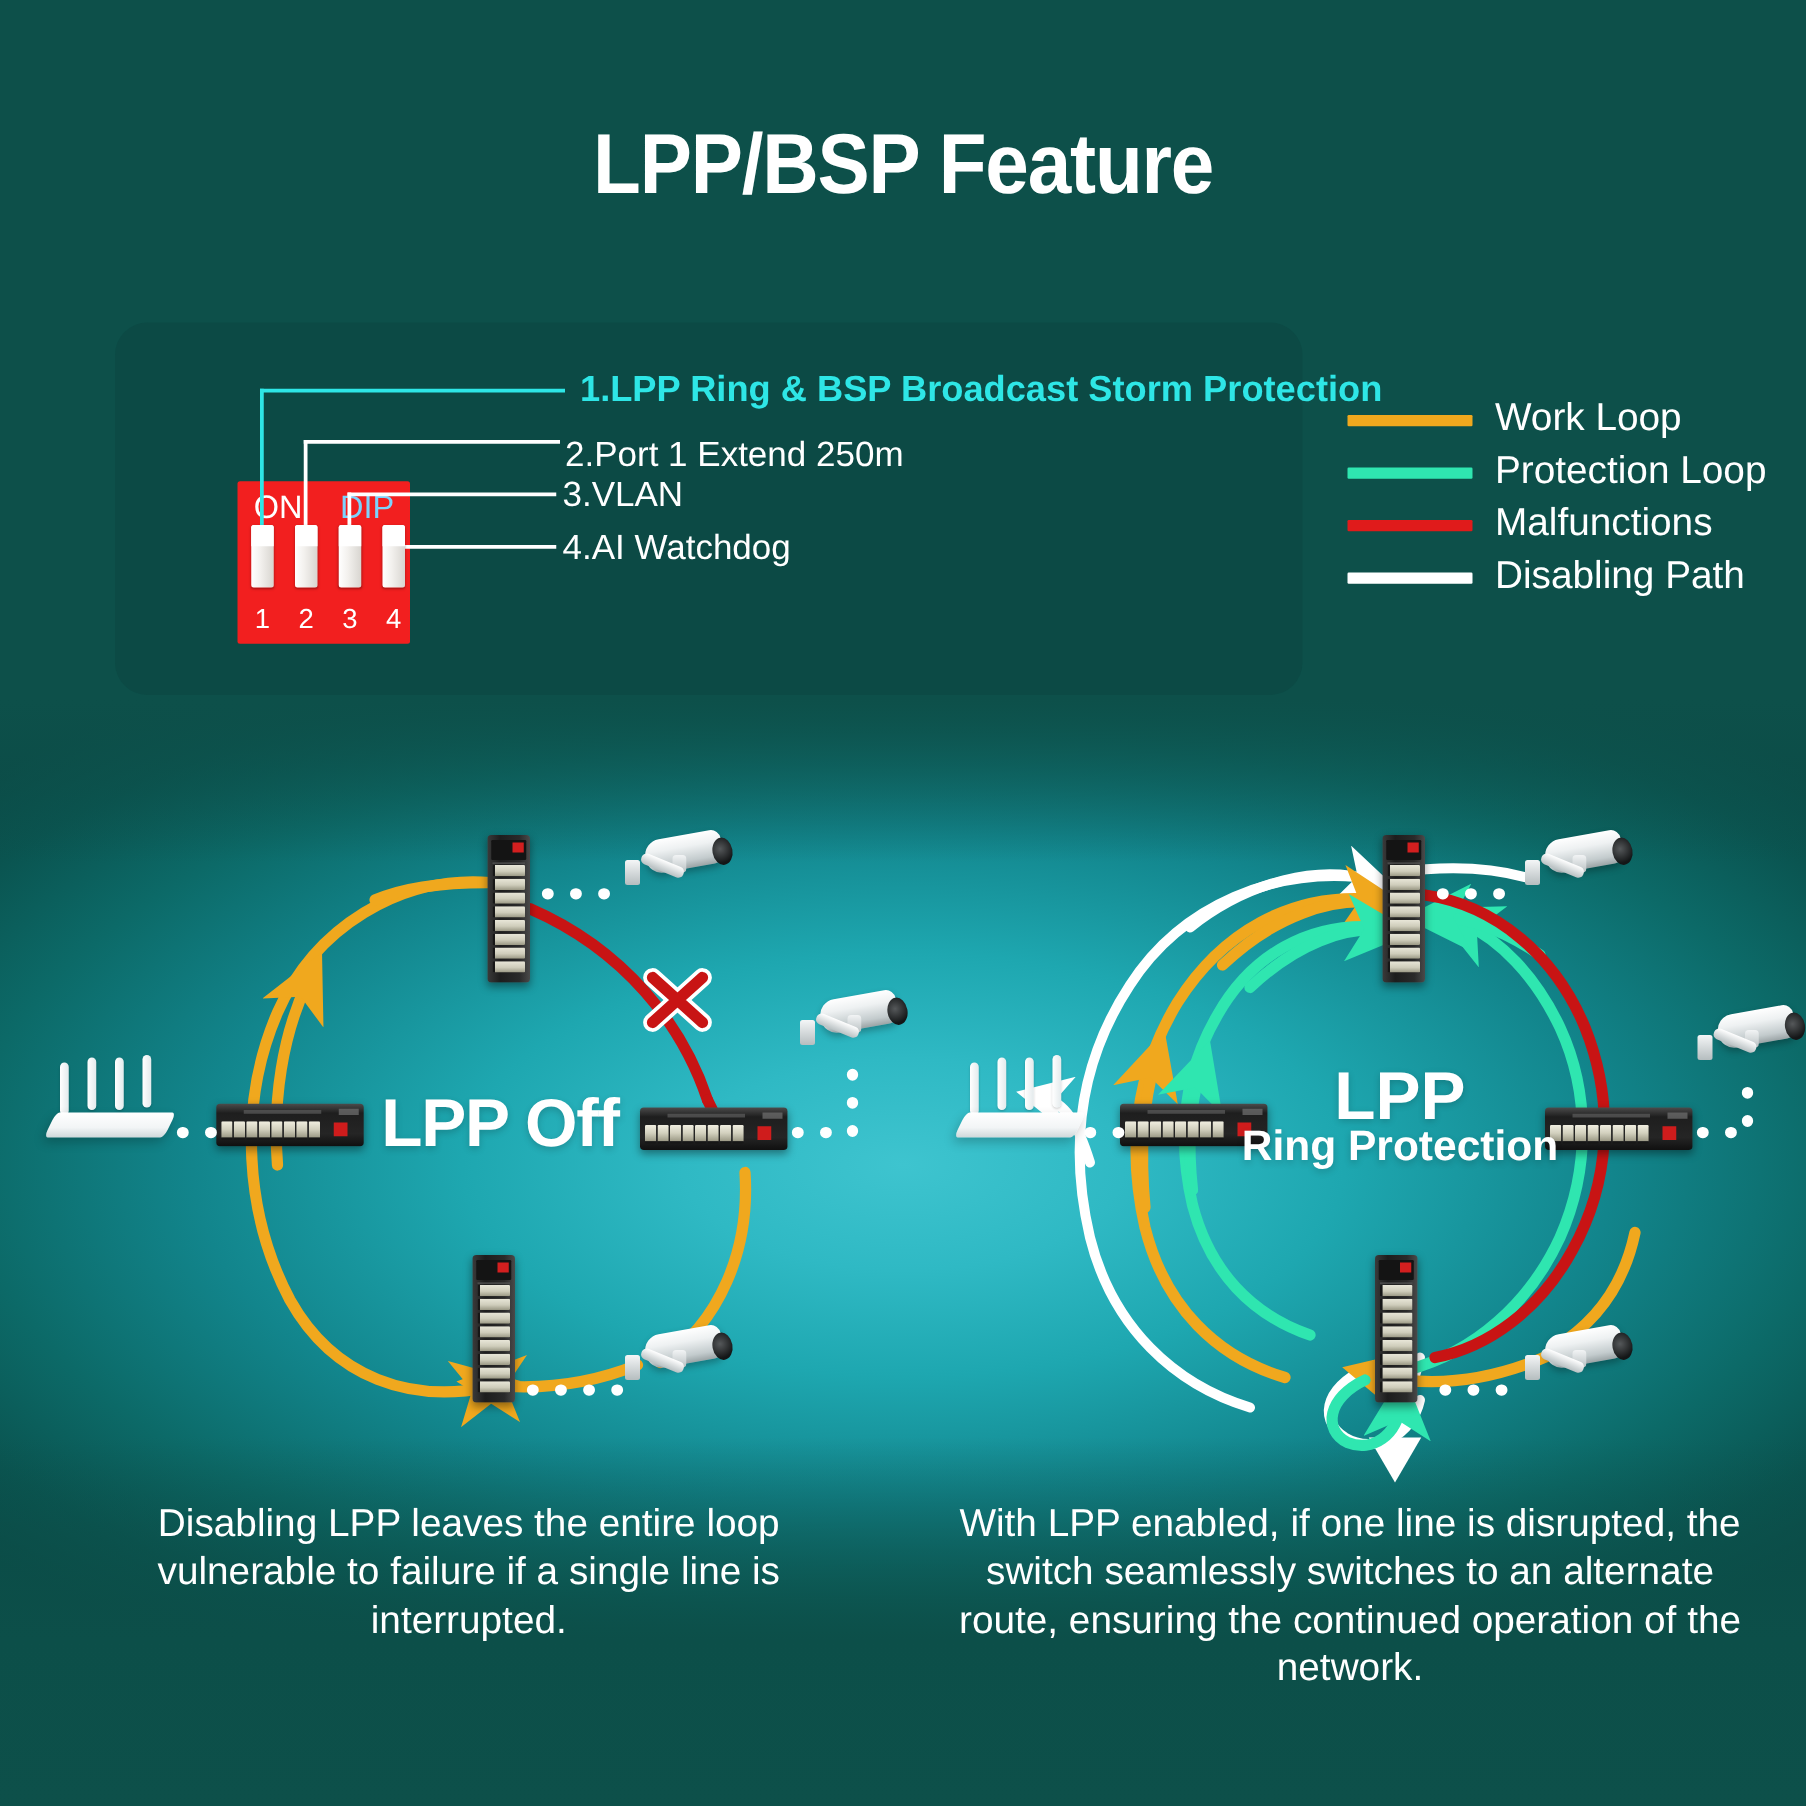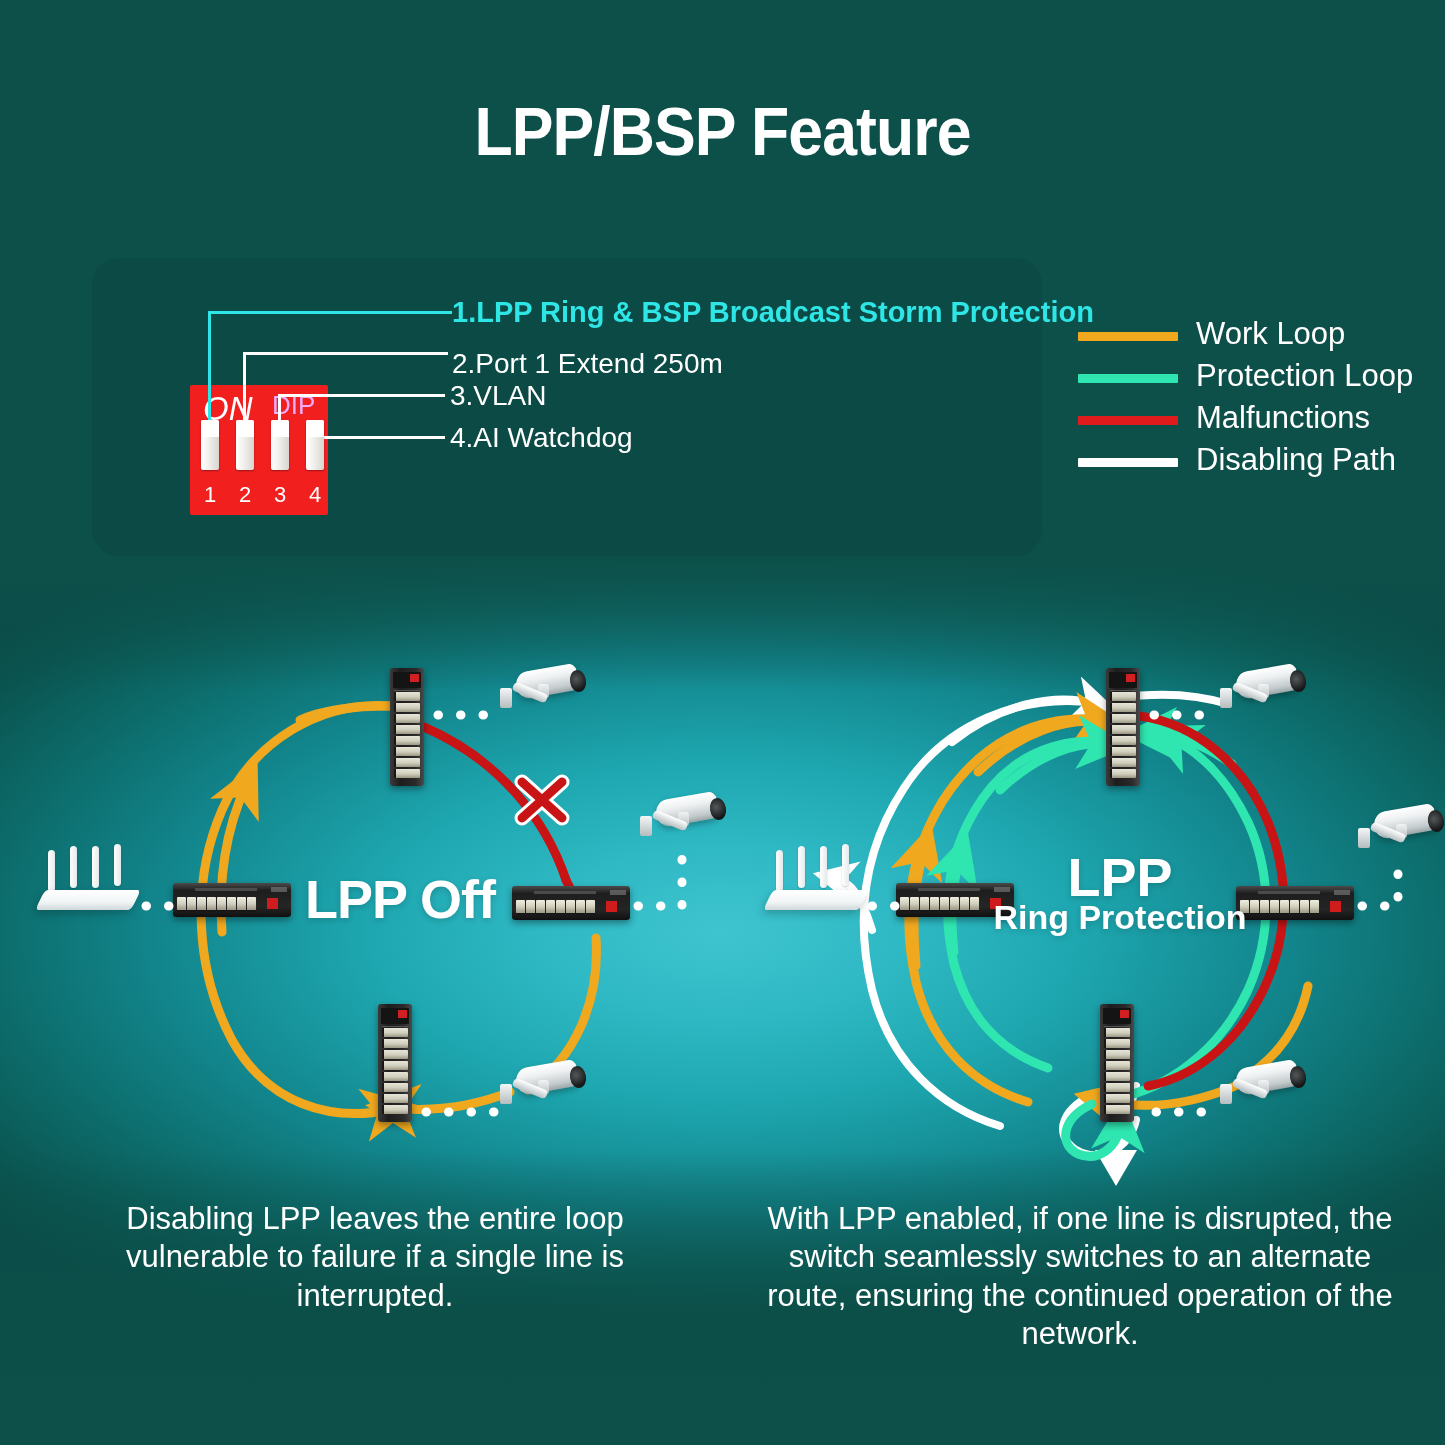--- a/index.html
+++ b/index.html
@@ -42,25 +42,25 @@
   
   .dip-panel{
     position:absolute;left:92px;top:258px;width:950px;height:298px;
     background:#0c4a45;border-radius:26px;
   }
   .dip-block{
     position:absolute;left:190px;top:385px;width:138px;height:130px;
     background:#f21f1f;border-radius:2px;
   }
   .dip-on{
-    position:absolute;left:203px;top:390px;color:#ffffff;font-size:33px;
-    font-weight:normal;letter-spacing:0px;font-style:italic;
+    position:absolute;left:203px;top:390px;color:#ffffff;font-size:26px;
+    font-weight:normal;letter-spacing:0px;
   }
   .dip-dip{
-    position:absolute;left:272px;top:390px;color:#f0abfc;font-size:26px;
+    position:absolute;left:272px;top:390px;color:#7dd3fc;font-size:26px;
     letter-spacing:0px;
   }
   .sw{
     position:absolute;width:18px;height:50px;border-radius:2px;
     background:linear-gradient(to right,#ffffff 0%,#f3f1ee 40%,#d8d5d0 100%);
     box-shadow:0 1px 2px rgba(0,0,0,.35);
   }
   .sw .cap{
     position:absolute;left:0;top:0;width:18px;height:17px;
     background:#ffffff;border-radius:2px 2px 0 0;
@@ -244,21 +244,21 @@
     </div>
   <div class="sw" style="left:306px;top:420px;">
       <div class="cap"></div>
     </div>
 
   <div class="swnum" style="left:201px;top:482px;">1</div>
   <div class="swnum" style="left:236px;top:482px;">2</div>
   <div class="swnum" style="left:271px;top:482px;">3</div>
   <div class="swnum" style="left:306px;top:482px;">4</div>
 
-  <div class="dip-label first" style="left:452px;top:296px;text-align:center;">1.LPP Ring &amp; BSP Broadcast Storm Protection</div>
+  <div class="dip-label first" style="left:464px;top:296px;text-align:center;">1.LPP Ring &amp; BSP Broadcast Storm Protection</div>
   <div class="dip-label" style="left:452px;top:348px;">2.Port 1 Extend 250m</div>
   <div class="dip-label" style="left:450px;top:380px;">3.VLAN</div>
   <div class="dip-label" style="left:450px;top:422px;">4.AI Watchdog</div>
 
   <div class="legend">
     <div class="legend-row">
       <div class="legend-swatch" style="background:#f0a81e;"></div>
       <div class="legend-text">Work Loop</div>
     </div>
     <div class="legend-row">

